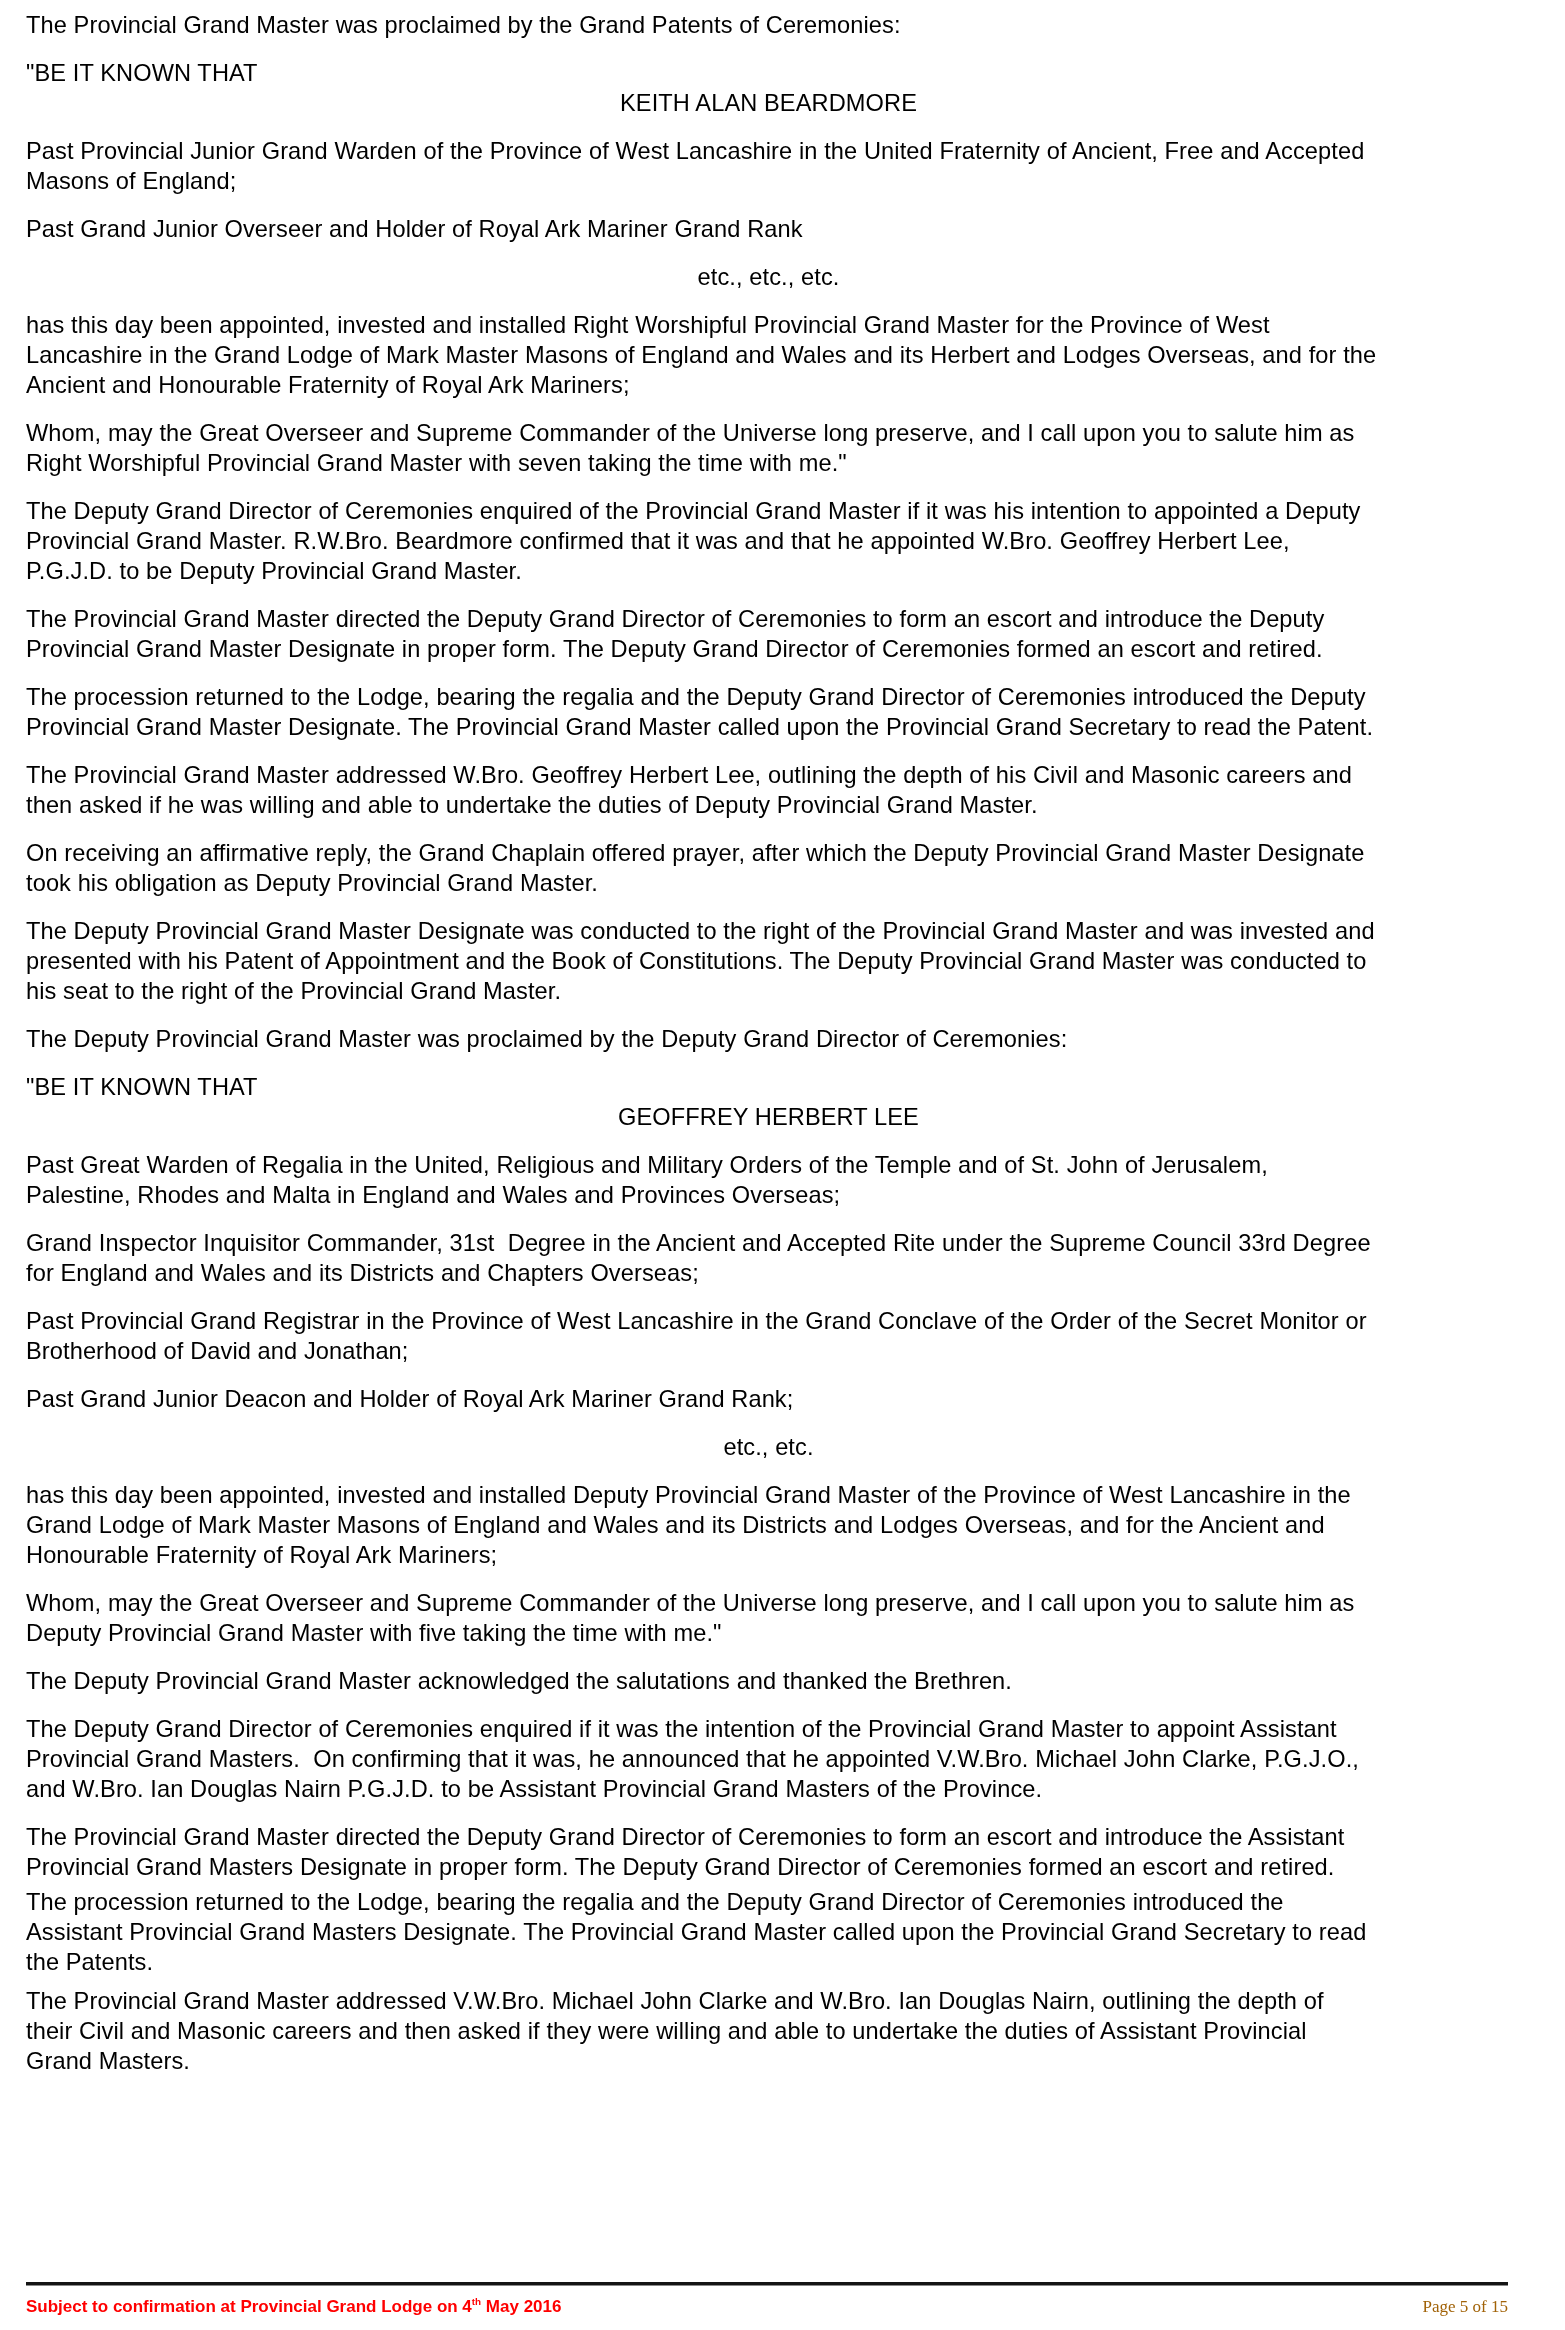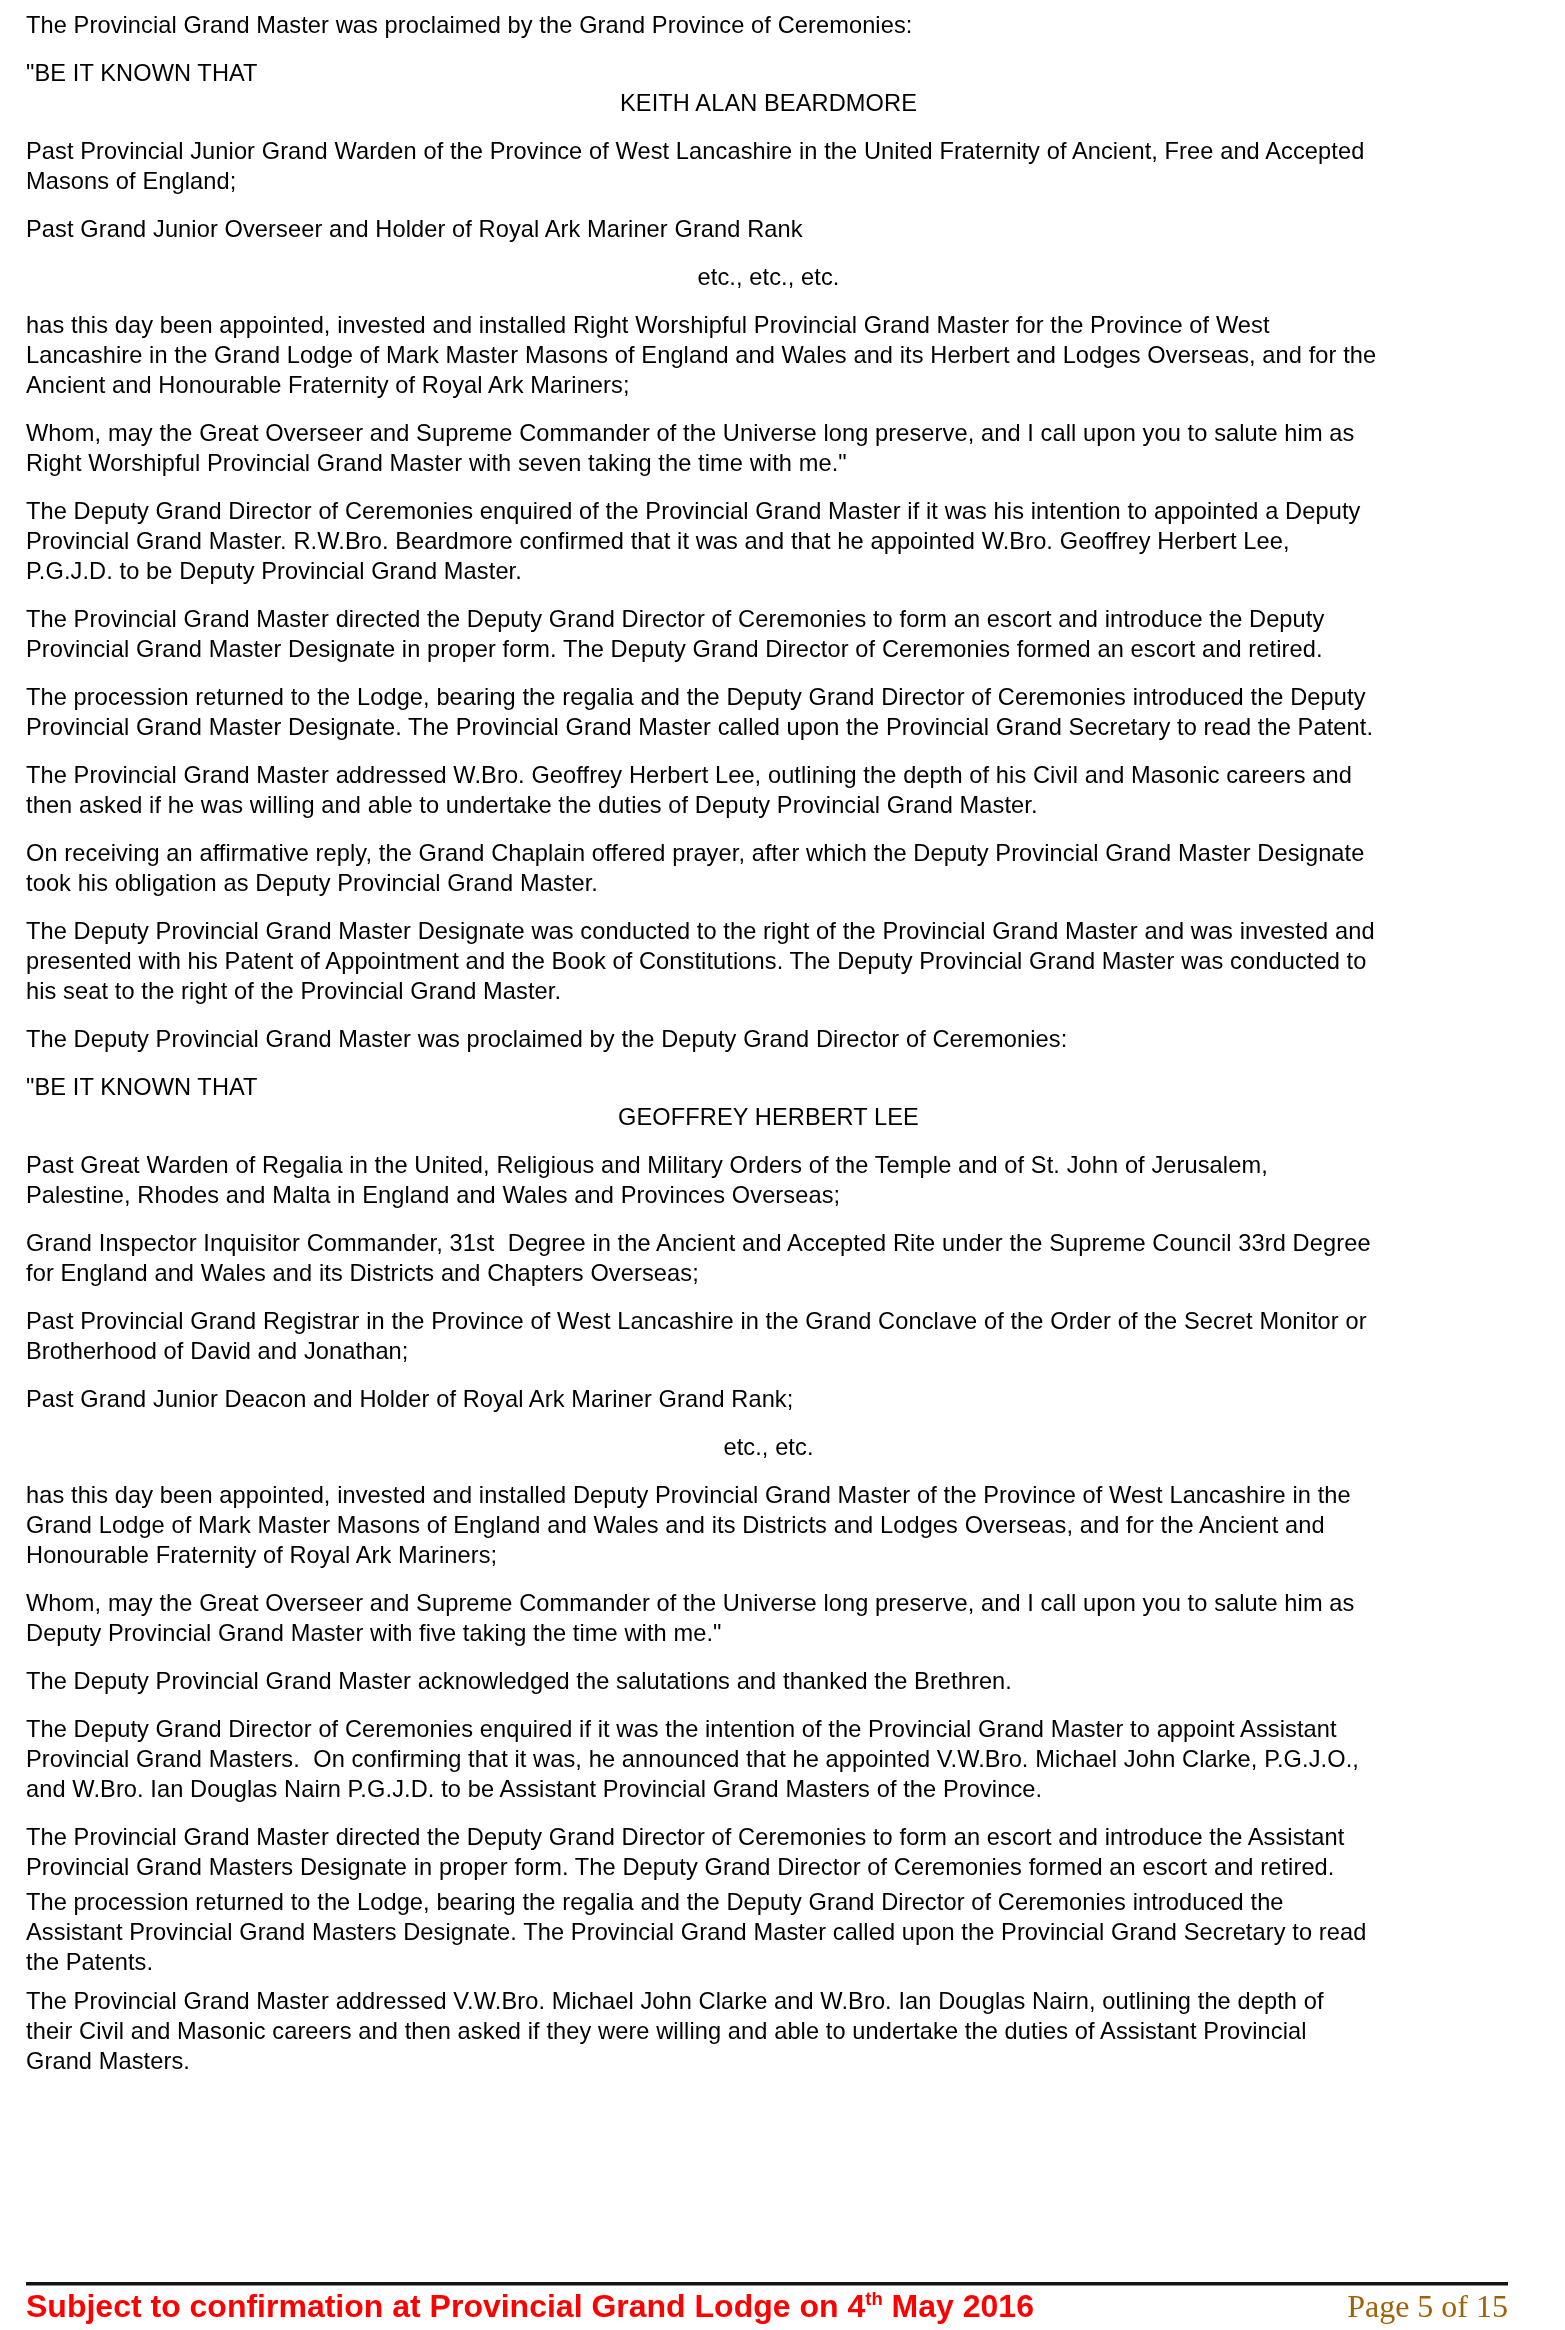--- a/index.html
+++ b/index.html
@@ -40,37 +40,37 @@
   .footer .rule {
     height: 2.8px;
     background: #141414;
     border-bottom: 0.7px solid #8a8a8a;
   }
   .footer-row {
     display: flex;
     justify-content: space-between;
     align-items: baseline;
     margin-top: 6.2px;
-    font-size: 32px;
+    font-size: 17px;
     line-height: 29px;
   }
   .note { font-weight: bold; }
   .note sup {
     font-size: 58%;
     line-height: 0;
     vertical-align: super;
   }
   .page-num { color: #a16207; font-weight: normal; font-family: Liberation Serif, serif; }
 </style>
 </head>
 <body>
 
 <div class="page" style="background: rgb(255, 255, 255); color: rgb(0, 0, 0);">
   <main class="doc" id="doc">
-      <p>The Provincial Grand Master was proclaimed by the Grand Province of Ceremonies:</p>
+      <p>The Provincial Grand Master was proclaimed by the Grand Patents of Ceremonies:</p>
       <p class="gap-none">"BE IT KNOWN THAT</p>
       <p class="center">KEITH ALAN BEARDMORE</p>
       <p>Past Provincial Junior Grand Warden of the Province of West Lancashire in the United Fraternity of Ancient, Free and Accepted
 Masons of England;</p>
       <p>Past Grand Junior Overseer and Holder of Royal Ark Mariner Grand Rank</p>
       <p class="center">etc., etc., etc.</p>
       <p>has this day been appointed, invested and installed Right Worshipful Provincial Grand Master for the Province of West
 Lancashire in the Grand Lodge of Mark Master Masons of England and Wales and its Herbert and Lodges Overseas, and for the
 Ancient and Honourable Fraternity of Royal Ark Mariners;</p>
       <p>Whom, may the Great Overseer and Supreme Commander of the Universe long preserve, and I call upon you to salute him as

